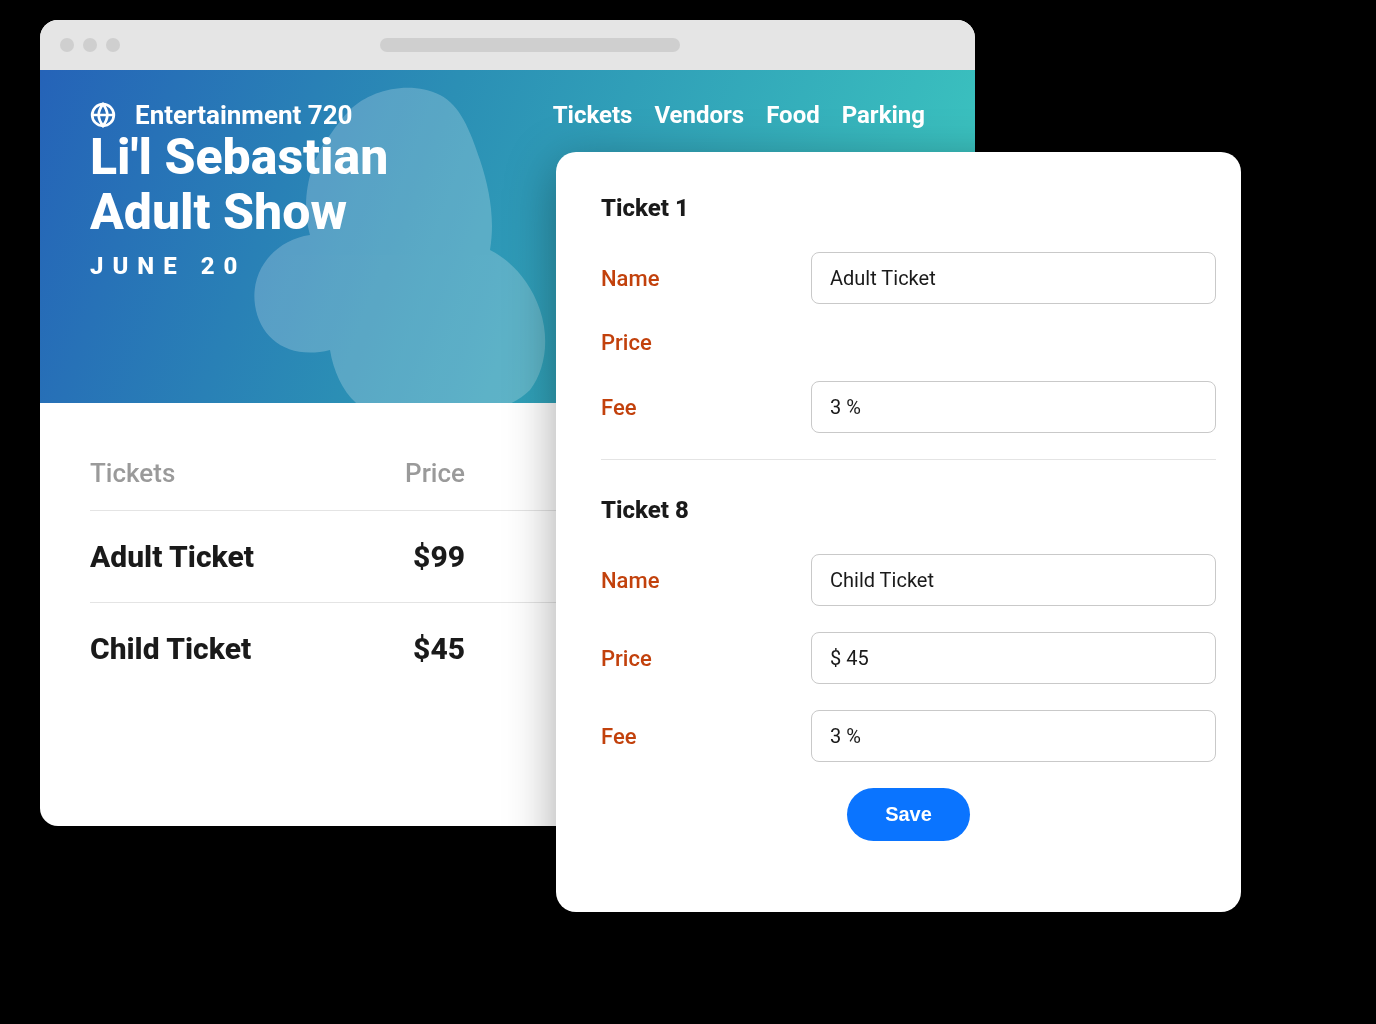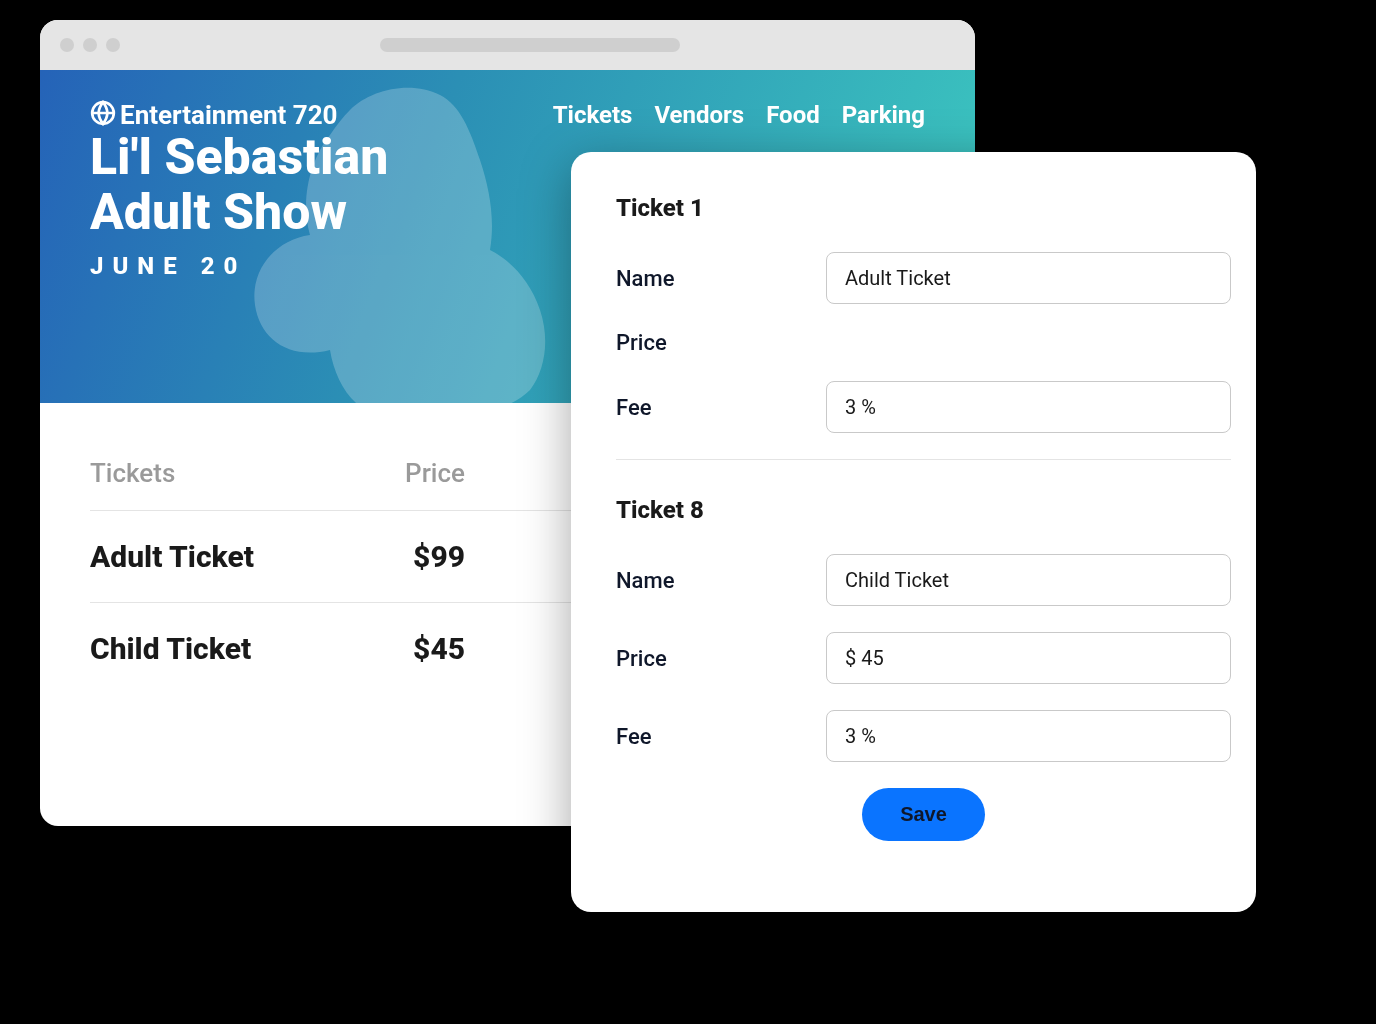--- a/index.html
+++ b/index.html
@@ -65,21 +65,22 @@
     }
     .hero-top {
       display: flex;
       justify-content: space-between;
       align-items: center;
       position: relative;
       z-index: 2;
     }
     .brand {
       display: flex;
-      gap: 4px;
+      align-items: center;
+      gap: 19px;
       font-size: 26px;
       font-weight: 700;
     }
     .brand-icon {
       width: 26px;
       height: 26px;
     }
     .nav-links {
       display: flex;
       gap: 22px;
@@ -118,21 +119,21 @@
       display: flex;
       justify-content: space-between;
       padding: 28px 460px 28px 0;
       border-top: 1px solid #e4e4e4;
       font-size: 30px;
       font-weight: 800;
       color: #1a1a1a;
     }
     .edit-panel {
       position: absolute;
-      left: 571px;
+      left: 556px;
       top: 152px;
       width: 685px;
       height: 760px;
       background: #fff;
       border-radius: 20px;
       box-shadow: 0 12px 50px rgba(0,0,0,0.35);
       padding: 42px 25px 30px 45px;
       overflow: hidden;
     }
     .ticket-section-title {
@@ -143,42 +144,42 @@
     }
     .form-row {
       display: flex;
       align-items: center;
       margin-bottom: 26px;
     }
     .form-label {
       width: 210px;
       font-size: 22px;
       font-weight: 500;
-      color: #0f172a;
+      color: #c2410c;
     }
     .form-input {
       flex: 1;
       height: 52px;
       border: 1px solid #c9c9c9;
       border-radius: 8px;
       padding: 0 18px;
       font-size: 20px;
       font-family: inherit;
       color: #1a1a1a;
     }
     .section-divider {
       border: none;
       border-top: 1px solid #e4e4e4;
       margin: 10px 0 36px 0;
     }
     .save-button {
       display: block;
       margin: 20px auto 0 auto;
       background: #0a74ff;
-      color: #0f172a;
+      color: #ffffff;
       border: none;
       border-radius: 28px;
       padding: 15px 38px;
       font-size: 20px;
       font-weight: 700;
       cursor: pointer;
     }
   </style>
 </head>
 <body>

